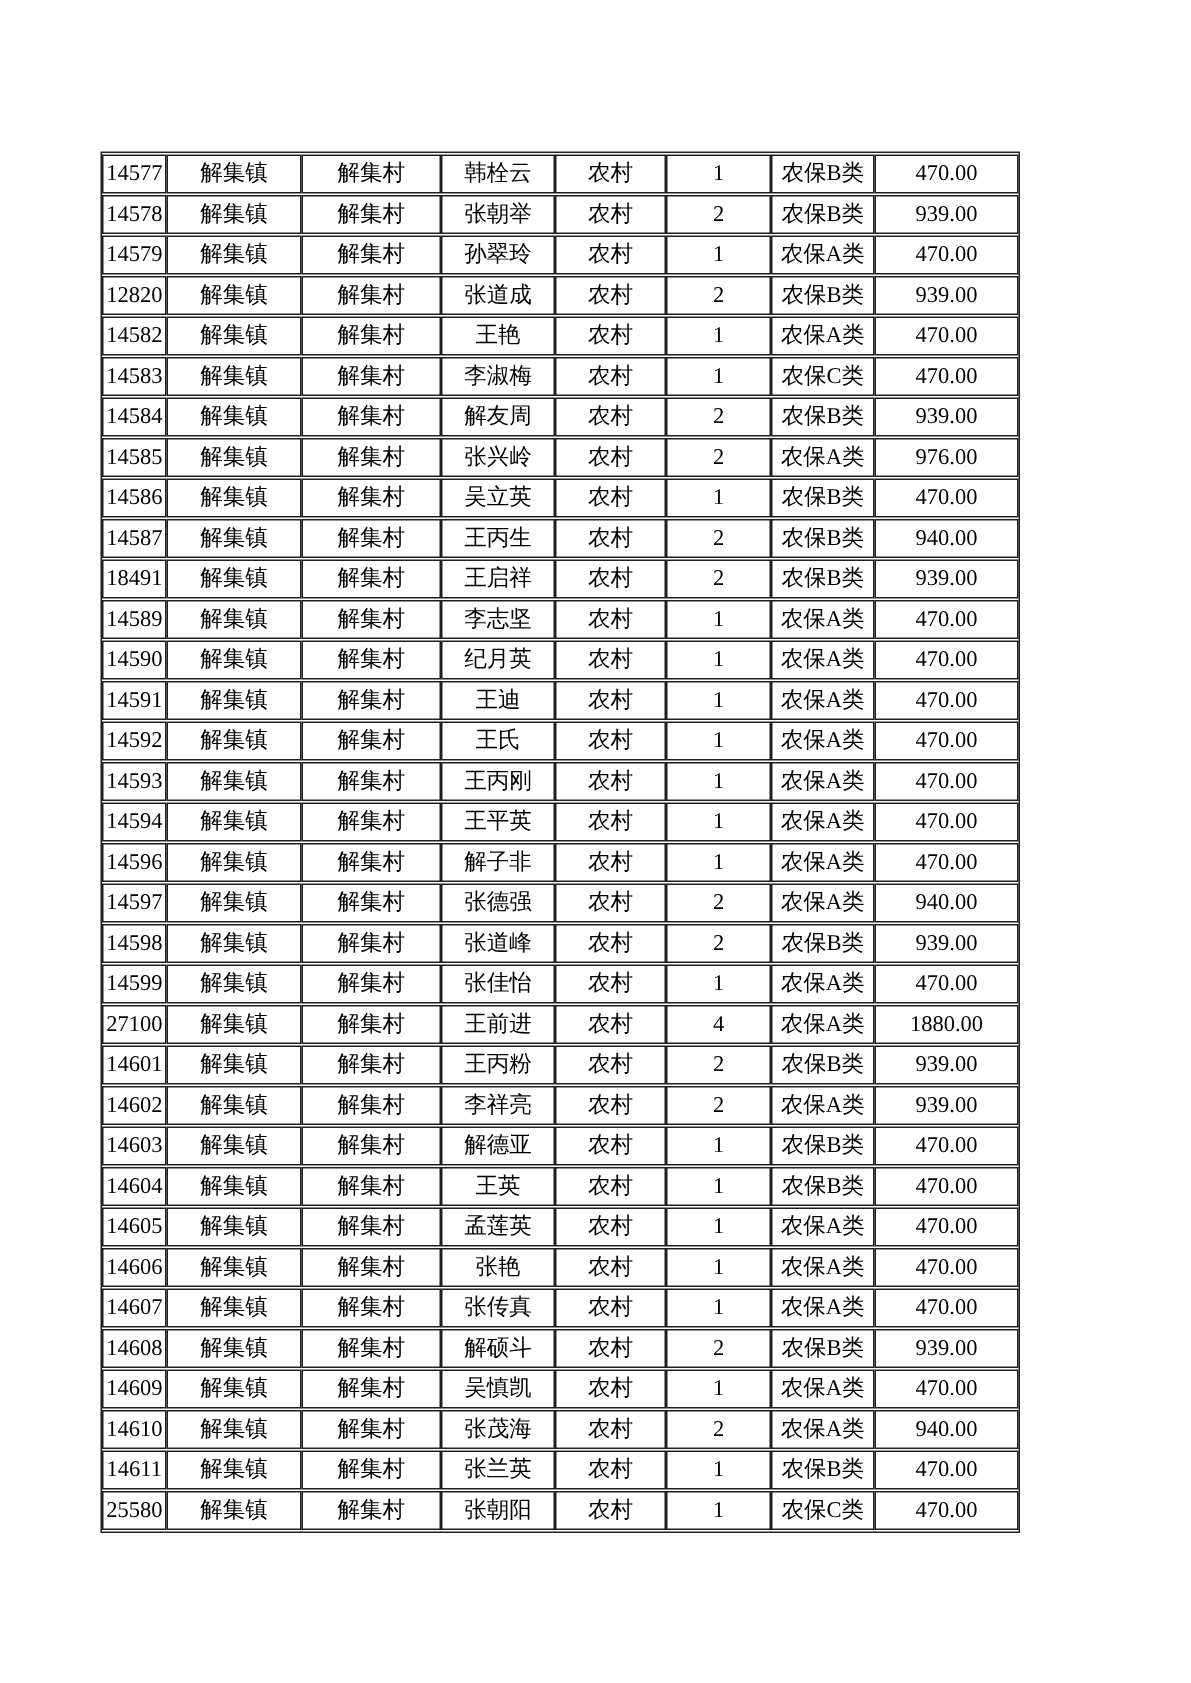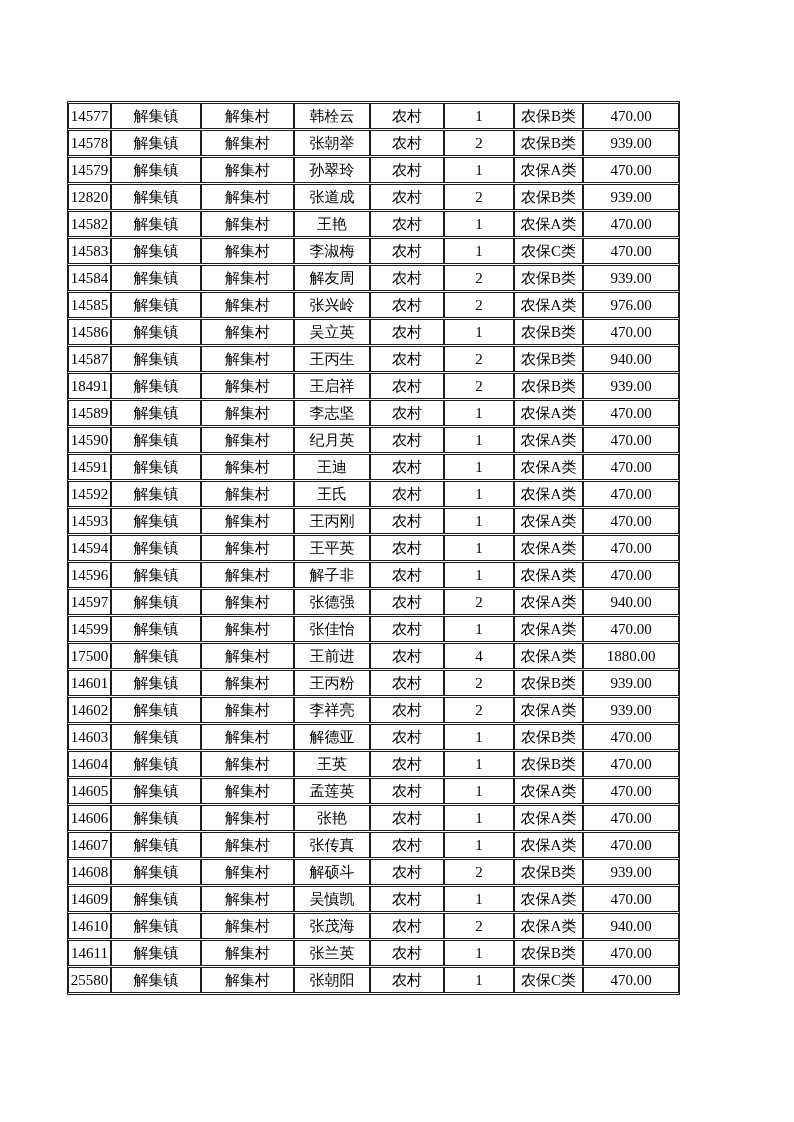--- a/index.html
+++ b/index.html
@@ -269,34 +269,44 @@
     <td>14597</td>
     <td>解集镇</td>
     <td>解集村</td>
     <td>张德强</td>
     <td>农村</td>
     <td>2</td>
     <td>农保A类</td>
     <td>940.00</td>
   </tr>
 
+  <tr>
+    <td>14598</td>
+    <td>解集镇</td>
+    <td>解集村</td>
+    <td>张道峰</td>
+    <td>农村</td>
+    <td>2</td>
+    <td>农保B类</td>
+    <td>939.00</td>
+  </tr>
 
   <tr>
     <td>14599</td>
     <td>解集镇</td>
     <td>解集村</td>
     <td>张佳怡</td>
     <td>农村</td>
     <td>1</td>
     <td>农保A类</td>
     <td>470.00</td>
   </tr>
 
   <tr>
-    <td>17500</td>
+    <td>27100</td>
     <td>解集镇</td>
     <td>解集村</td>
     <td>王前进</td>
     <td>农村</td>
     <td>4</td>
     <td>农保A类</td>
     <td>1880.00</td>
   </tr>
 
   <tr>

